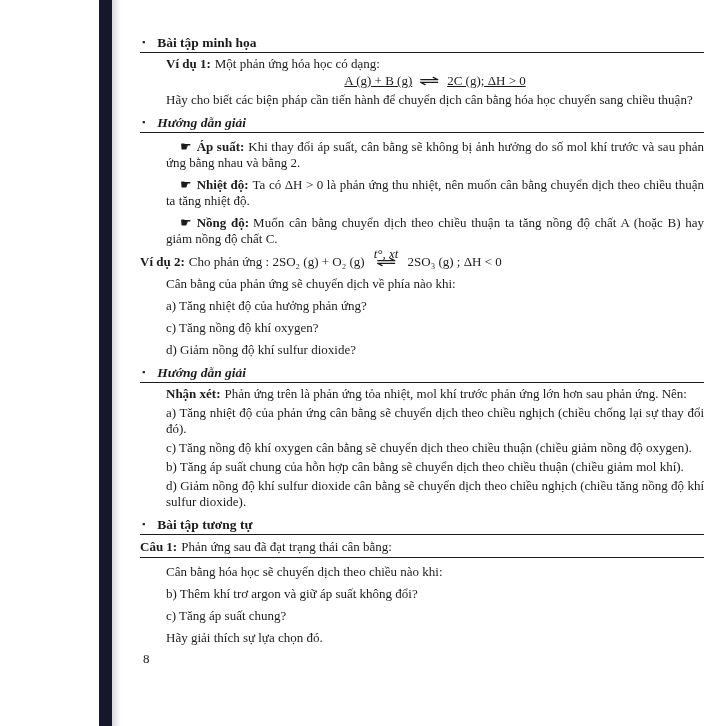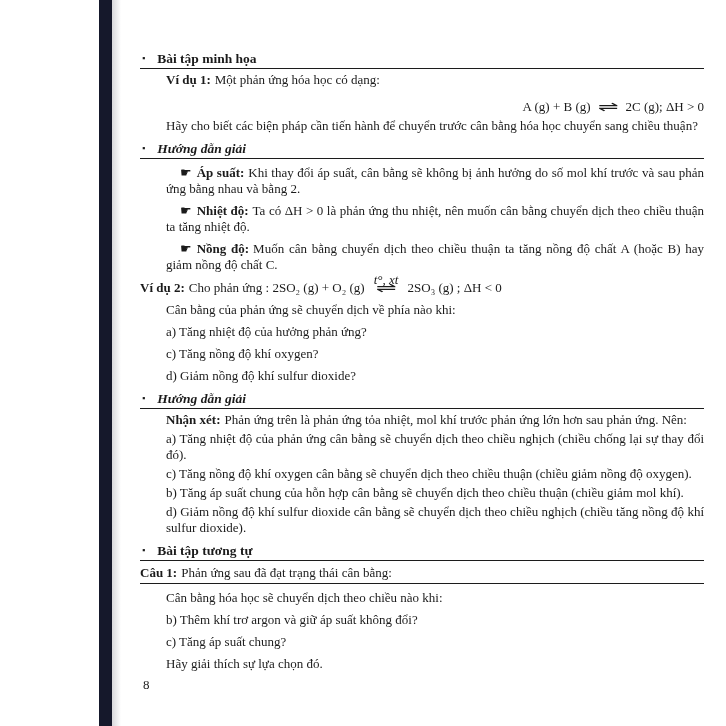--- a/index.html
+++ b/index.html
@@ -16,41 +16,41 @@
   .spine {
     position:absolute; left:99px; top:0; width:13px; height:726px;
     background:#15182b;
   }
   .spine-shadow {
     position:absolute; left:112px; top:0; width:9px; height:726px;
     background:linear-gradient(to right, rgba(40,40,60,0.18), rgba(0,0,0,0));
   }
   .page {
     position:absolute; left:112px; top:0; right:0; bottom:0;
-    padding:50px 22px 6px 28px;
+    padding:34px 22px 6px 28px;
     background:transparent;
     border-radius:17px;
   }
   .hdr {
     border-bottom:1.2px solid #1c1c1c;
     padding-bottom:1px;
     margin-top:6px;
     font-weight:bold;
     font-size:13.5px;
   }
   .hdr.first { margin-top:0; }
   .hdr.italic .hdr-title { font-style:italic;text-align:center; }
   .bullet { font-size:9px; vertical-align:2px; margin:0 12px 0 2px; }
   .para { margin-left:26px; margin-top:3px; text-align:justify; }
   .para.noindent { text-align:left; }
   .flush { margin-left:0; }
   .lbl { font-weight:bold; margin-right:4px; }
   .hand-para { text-indent:14px; }
   .hand { font-size:13px; margin-right:5px; }
-  .equation { text-align:right; margin-top:11px; margin-left:26px; }
+  .equation { text-align:center; margin-top:1px; margin-left:26px;text-decoration:underline; }
   .arr {
     display:inline-block;
     transform:scaleX(1.9);
     margin:0 12px;
     font-family:"DejaVu Sans",sans-serif;
     font-size:13px;
   }
   .arrow-stack { display:inline-block; position:relative; margin:0 4px; }
   .arrow-stack .arr-lbl {
     position:absolute; left:50%; top:-7px; transform:translateX(-50%);
@@ -79,21 +79,21 @@
   </div>
 
   <p class="para noindent">
     <span class="lbl">Ví dụ 1:</span><span>Một phản ứng hóa học có dạng:</span>
   </p>
 
   <p class="equation">
     <span>A (g) +  B (g)</span><span class="arr">⇌</span><span>2C (g);  ΔH &gt; 0</span>
   </p>
 
-  <p class="para">Hãy cho biết các biện pháp cần tiến hành để chuyển trước cân bằng hóa học chuyển sang chiều thuận?</p>
+  <p class="para">Hãy cho biết các biện pháp cần tiến hành để chuyển dịch cân bằng hóa học chuyển sang chiều thuận?</p>
 
   <div class="hdr italic">
     <span class="bullet">▪</span><span class="hdr-title">Hướng dẫn giải</span>
   </div>
 
   <p class="para hand-para gap">
     <span class="hand">☛</span><span class="lbl">Áp suất:</span><span>Khi thay đổi áp suất, cân bằng sẽ không bị ảnh hưởng do số mol khí trước và sau phản ứng bằng nhau và bằng 2.</span>
   </p>
 
   <p class="para hand-para gap">

